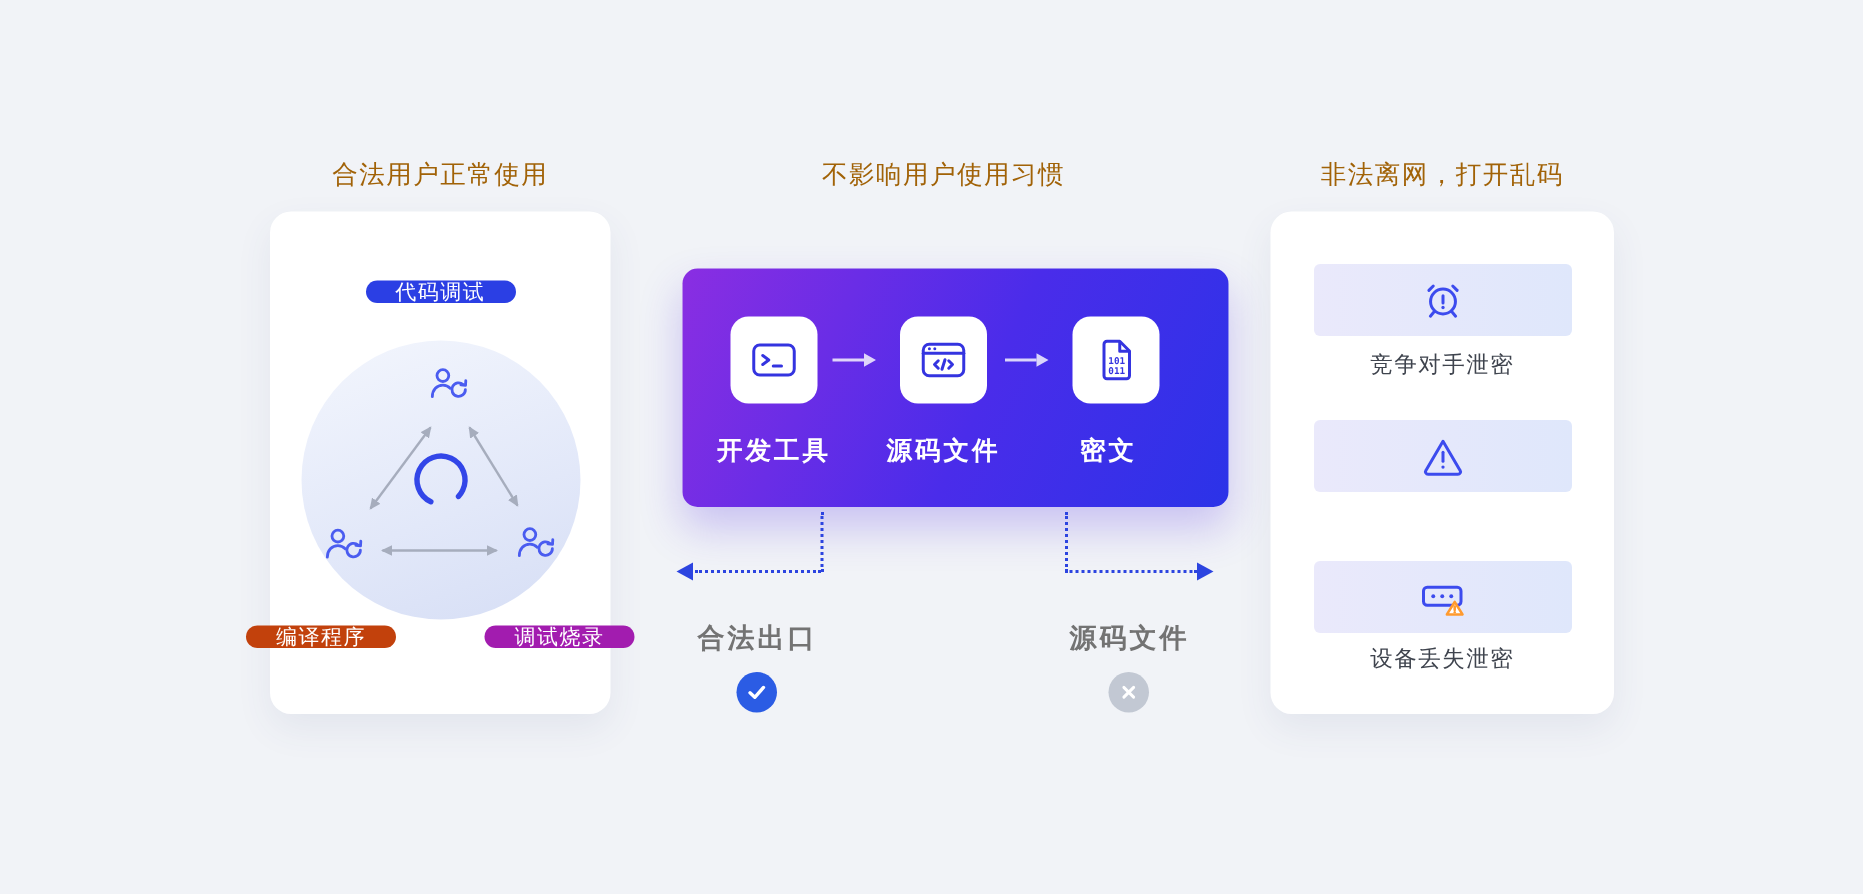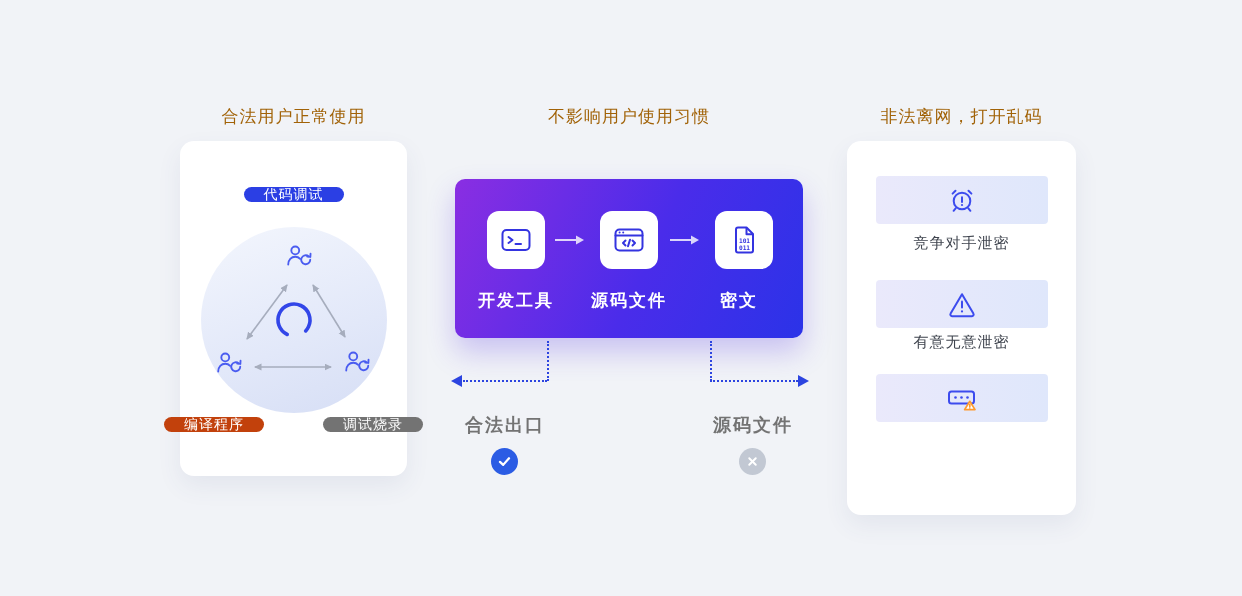--- a/index.html
+++ b/index.html
@@ -8,35 +8,35 @@
 
   .section-title{position:absolute;top:105px;font-size:17px;font-weight:400;color:#a16207;
     text-align:center;letter-spacing:1px;}
   #left-title{left:180px;width:227px;}
   #center-title{left:430px;width:398px;top:104px;line-height:26px;}
   #right-title{left:847px;width:229px;}
 
   .card{position:absolute;background:#fff;border-radius:14px;
     box-shadow:0 10px 24px rgba(60,80,130,.08);}
   #left-card{left:180px;top:141px;width:227px;height:335px;}
-  #right-card{left:847px;top:141px;width:229px;height:374px;}
+  #right-card{left:847px;top:141px;width:229px;height:335px;}
 
   .pill{position:absolute;height:15px;border-radius:14px;color:#fff;font-size:14px;
     display:flex;align-items:center;justify-content:center;padding:0 20px;letter-spacing:1px;white-space:nowrap;}
   .pill-top{left:50%;transform:translateX(-50%);top:46px;background:#2b3fe4;}
   .pill-bl{left:-16px;top:276px;background:#c2410c;}
-  .pill-br{right:-16px;top:276px;background:#737373;}
+  .pill-br{right:-16px;top:276px;background:#a21caf;}
 
   .user-circle{position:absolute;left:50%;transform:translateX(-50%);top:86px;width:186px;height:186px;
     border-radius:50%;background:linear-gradient(160deg,#f3f6fd 0%,#e2e8f9 60%,#d6def5 100%);}
   .abs{position:absolute;}
 
   .flow-box{position:absolute;left:455px;top:179px;width:348px;height:159px;border-radius:10px;
     background:linear-gradient(115deg,#8a2ee2 0%,#4a2cea 55%,#2b33e8 100%);
-    box-shadow:0 14px 28px rgba(84,48,226,.25);}
+    box-shadow:0 14px 28px rgba(84,48,226,.25);padding-left:16px;}
   .tile{position:absolute;top:32px;width:58px;height:58px;background:#fff;border-radius:12px;
     display:flex;align-items:center;justify-content:center;}
   .tile1{left:32px;} .tile2{left:145px;} .tile3{left:260px;}
   .step-label{position:absolute;top:110px;width:120px;text-align:center;color:#fff;
     font-weight:700;font-size:17px;letter-spacing:2px;}
   .slabel1{left:1px;} .slabel2{left:114px;} .slabel3{left:224px;}
   .flow-arrow{position:absolute;top:55px;} .farrow1{left:99px;} .farrow2{left:214px;}
 
   .v-dot{position:absolute;width:0;height:40px;top:341px;border-left:2px dotted #2c44e0;}
   #vdot-left{left:547px;} #vdot-right{left:710px;}
@@ -215,32 +215,32 @@
 
     <div class="leak-bar lb2">
       <svg width="32" height="32" viewBox="0 0 32 32">
         <g fill="none" stroke="#3c4bee" stroke-width="2" stroke-linecap="round" stroke-linejoin="round">
           <path d="M16 6.2 27.4 25.6a1.7 1.7 0 0 1-1.5 2.6H6.1a1.7 1.7 0 0 1-1.5-2.6z"></path>
           <line x1="16" y1="13.5" x2="16" y2="19.5"></line>
         </g>
         <circle cx="16" cy="23.4" r="1.1" fill="#3c4bee"></circle>
       </svg>
     </div>
-    <div class="leak-label ll2">有意无意泄密</div>
 
     <div class="leak-bar lb3">
       <svg width="34" height="32" viewBox="0 0 34 32">
         <g fill="none" stroke="#3c4bee" stroke-width="2" stroke-linecap="round" stroke-linejoin="round">
           <rect x="4" y="9.5" width="25" height="12" rx="2.5"></rect>
         </g>
         <circle cx="10.5" cy="15.5" r="1.3" fill="#3c4bee"></circle>
         <circle cx="16.5" cy="15.5" r="1.3" fill="#3c4bee"></circle>
         <circle cx="22.5" cy="15.5" r="1.3" fill="#3c4bee"></circle>
         <g fill="#fff" stroke="#ff9a2e" stroke-width="1.7" stroke-linejoin="round">
           <path d="M24.8 19.3 30 27.6h-10.4z"></path>
         </g>
         <line x1="24.8" y1="22.4" x2="24.8" y2="24.6" stroke="#ff9a2e" stroke-width="1.7" stroke-linecap="round"></line>
         <circle cx="24.8" cy="26.1" r=".8" fill="#ff9a2e"></circle>
       </svg>
     </div>
+    <div class="leak-label ll3">设备丢失泄密</div>
   </div>
 
 </div>
 
 </body></html>

